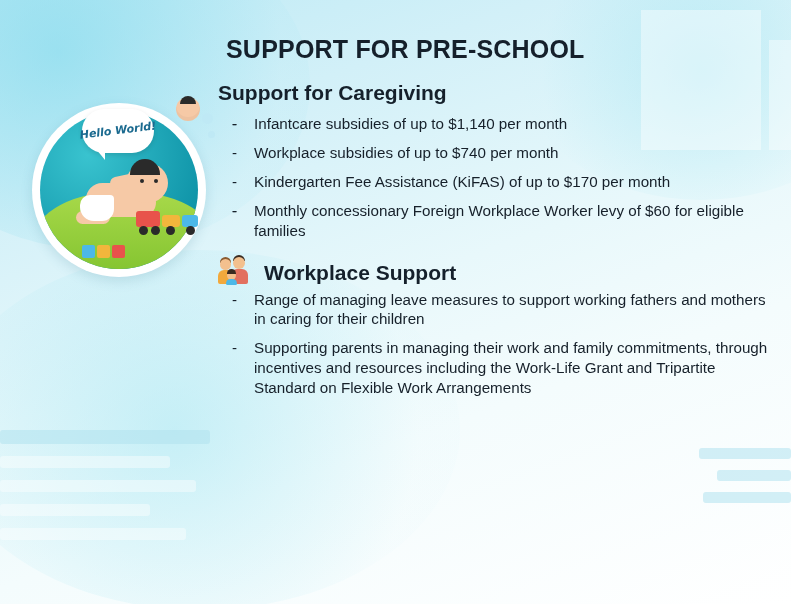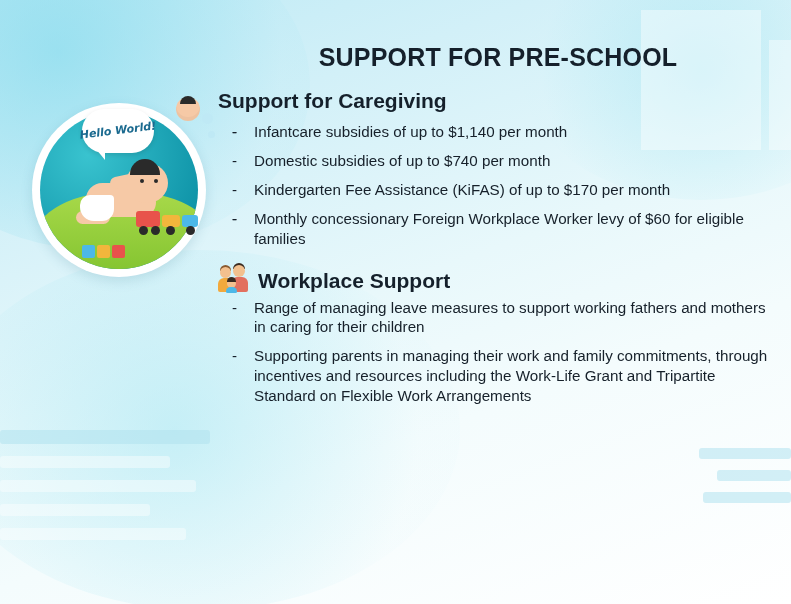--- a/index.html
+++ b/index.html
@@ -174,27 +174,26 @@
   }
 
   
   .content {
     position: absolute;
     left: 218px;
     top: 26px;
     width: 560px;
   }
   h1.title {
-    margin: 16px;
+    margin: 8px;
     font-size: 25px;
     line-height: 1.24;
     font-weight: bold;
     letter-spacing: 0.2px;
     color: #15202b;
-    text-align: center;
   }
   h1.title .line { display: block; }
   h2.section {
     margin: 16px 0 4px 0;
     font-size: 21px;
     font-weight: bold;
     color: #15202b;
   }
   ul.bullets {
     list-style: none;
@@ -213,21 +212,21 @@
     position: absolute;
     left: 8px;
     top: 0;
     color: #16202a;
   }
   ul.bullets li b { font-weight: normal; }
 
   .sec-head-row {
     display: flex;
     align-items: flex-end;
-    gap: 6px;
+    gap: 12px;
     margin: 14px 0 5px 0;
   }
   .sec-head-row h2 { margin: 0; }
   .icon-family {
     position: relative;
     width: 34px; height: 30px; flex: 0 0 34px;
   }
   .icon-family .f-head {
     position: absolute; border-radius: 50%; background: #f3c08e;
   }
@@ -322,21 +321,21 @@
     <ul class="bullets">
       <li>
         <span class="dash">-</span>
       </li>
       <li>
         <span class="dash">-</span>
         <span>Infantcare subsidies of up to </span><b>$1,140</b><span> per month</span>
       </li>
       <li>
         <span class="dash">-</span>
-        <span>Domestic subsidies of up to </span><b>$740</b><span> per month</span>
+        <span>Workplace subsidies of up to </span><b>$740</b><span> per month</span>
       </li>
       <li>
         <span class="dash">-</span>
         <span>Kindergarten Fee Assistance (KiFAS) of up to </span><b>$170</b><span> per month</span>
       </li>
       <li>
         <span class="dash">-</span>
       </li>
       <li>
         <span class="dash">-</span>

